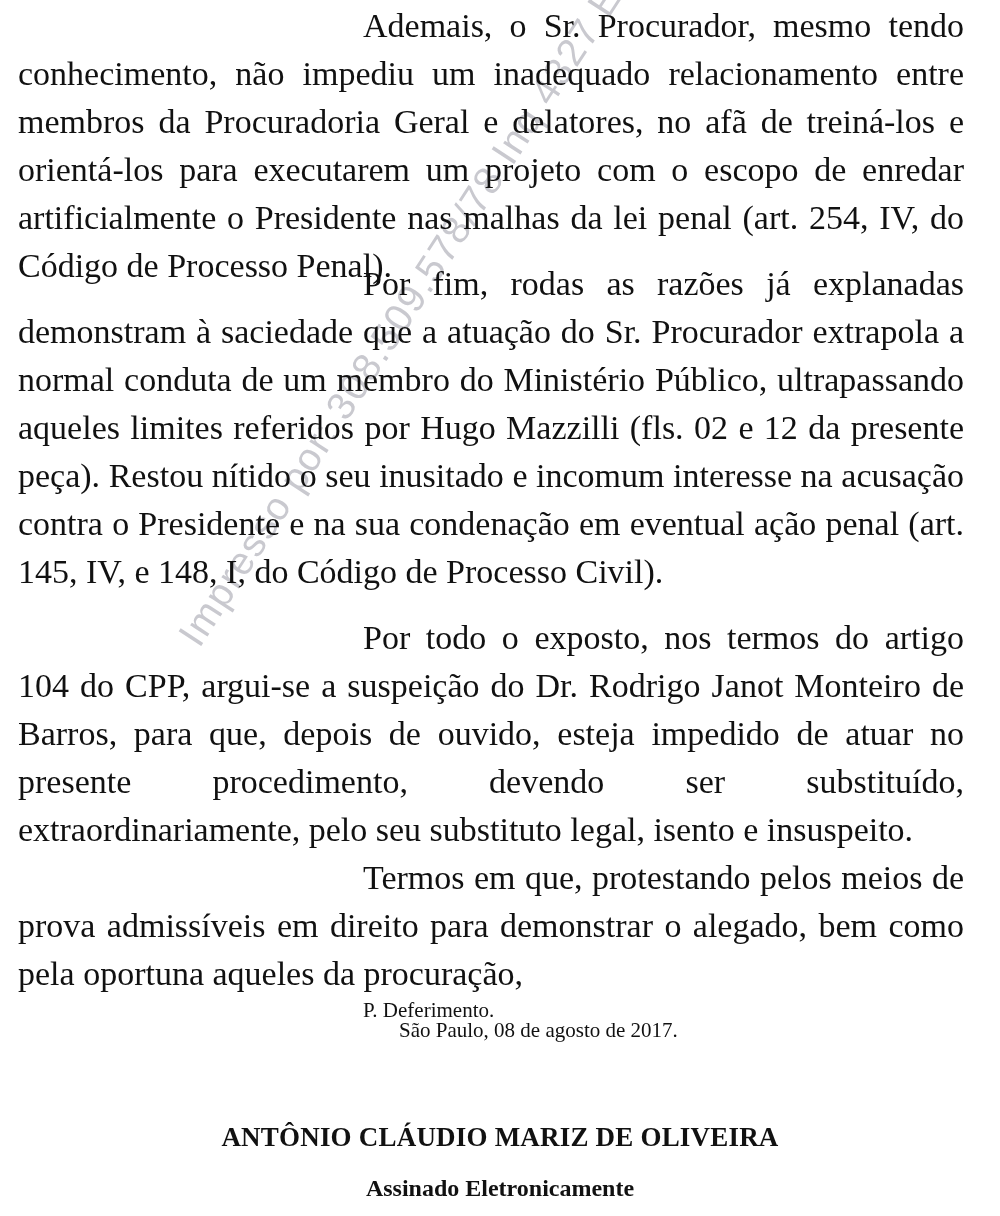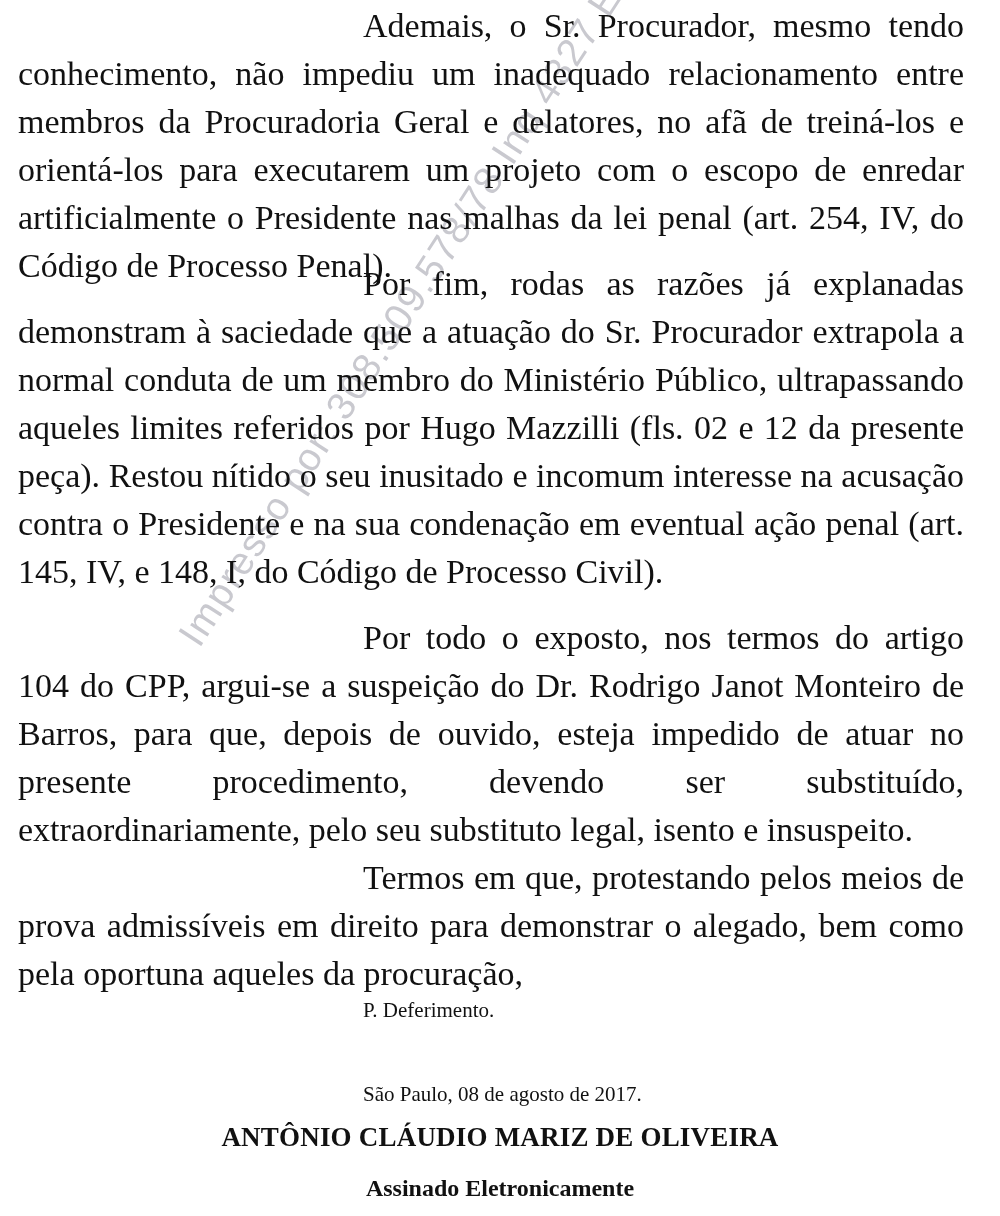--- a/index.html
+++ b/index.html
@@ -94,21 +94,21 @@
     font-size: 24px;
     padding-right: 36px;
   }
 
   
   #para-1 { top: 2px; }
   #para-2 { top: 260px; }
   #para-3 { top: 614px; }
   #para-4 { top: 854px; }
   #line-deferimento { top: 986px; }
-  #line-local-data { top: 1070px; }
+  #line-local-data { top: 1006px; margin-left: 36px; }
   #sig-name { top: 1122px; }
   #sig-subtitle { top: 1175px; }
 </style>
 </head>
 <body>
 
 <div id="page">
 
   <div id="watermark-layer">
     <div class="watermark-text">Impresso por: 308.509.578/78 Inq 4327 Em: 08/08/2017 - 16:32:19</div>

